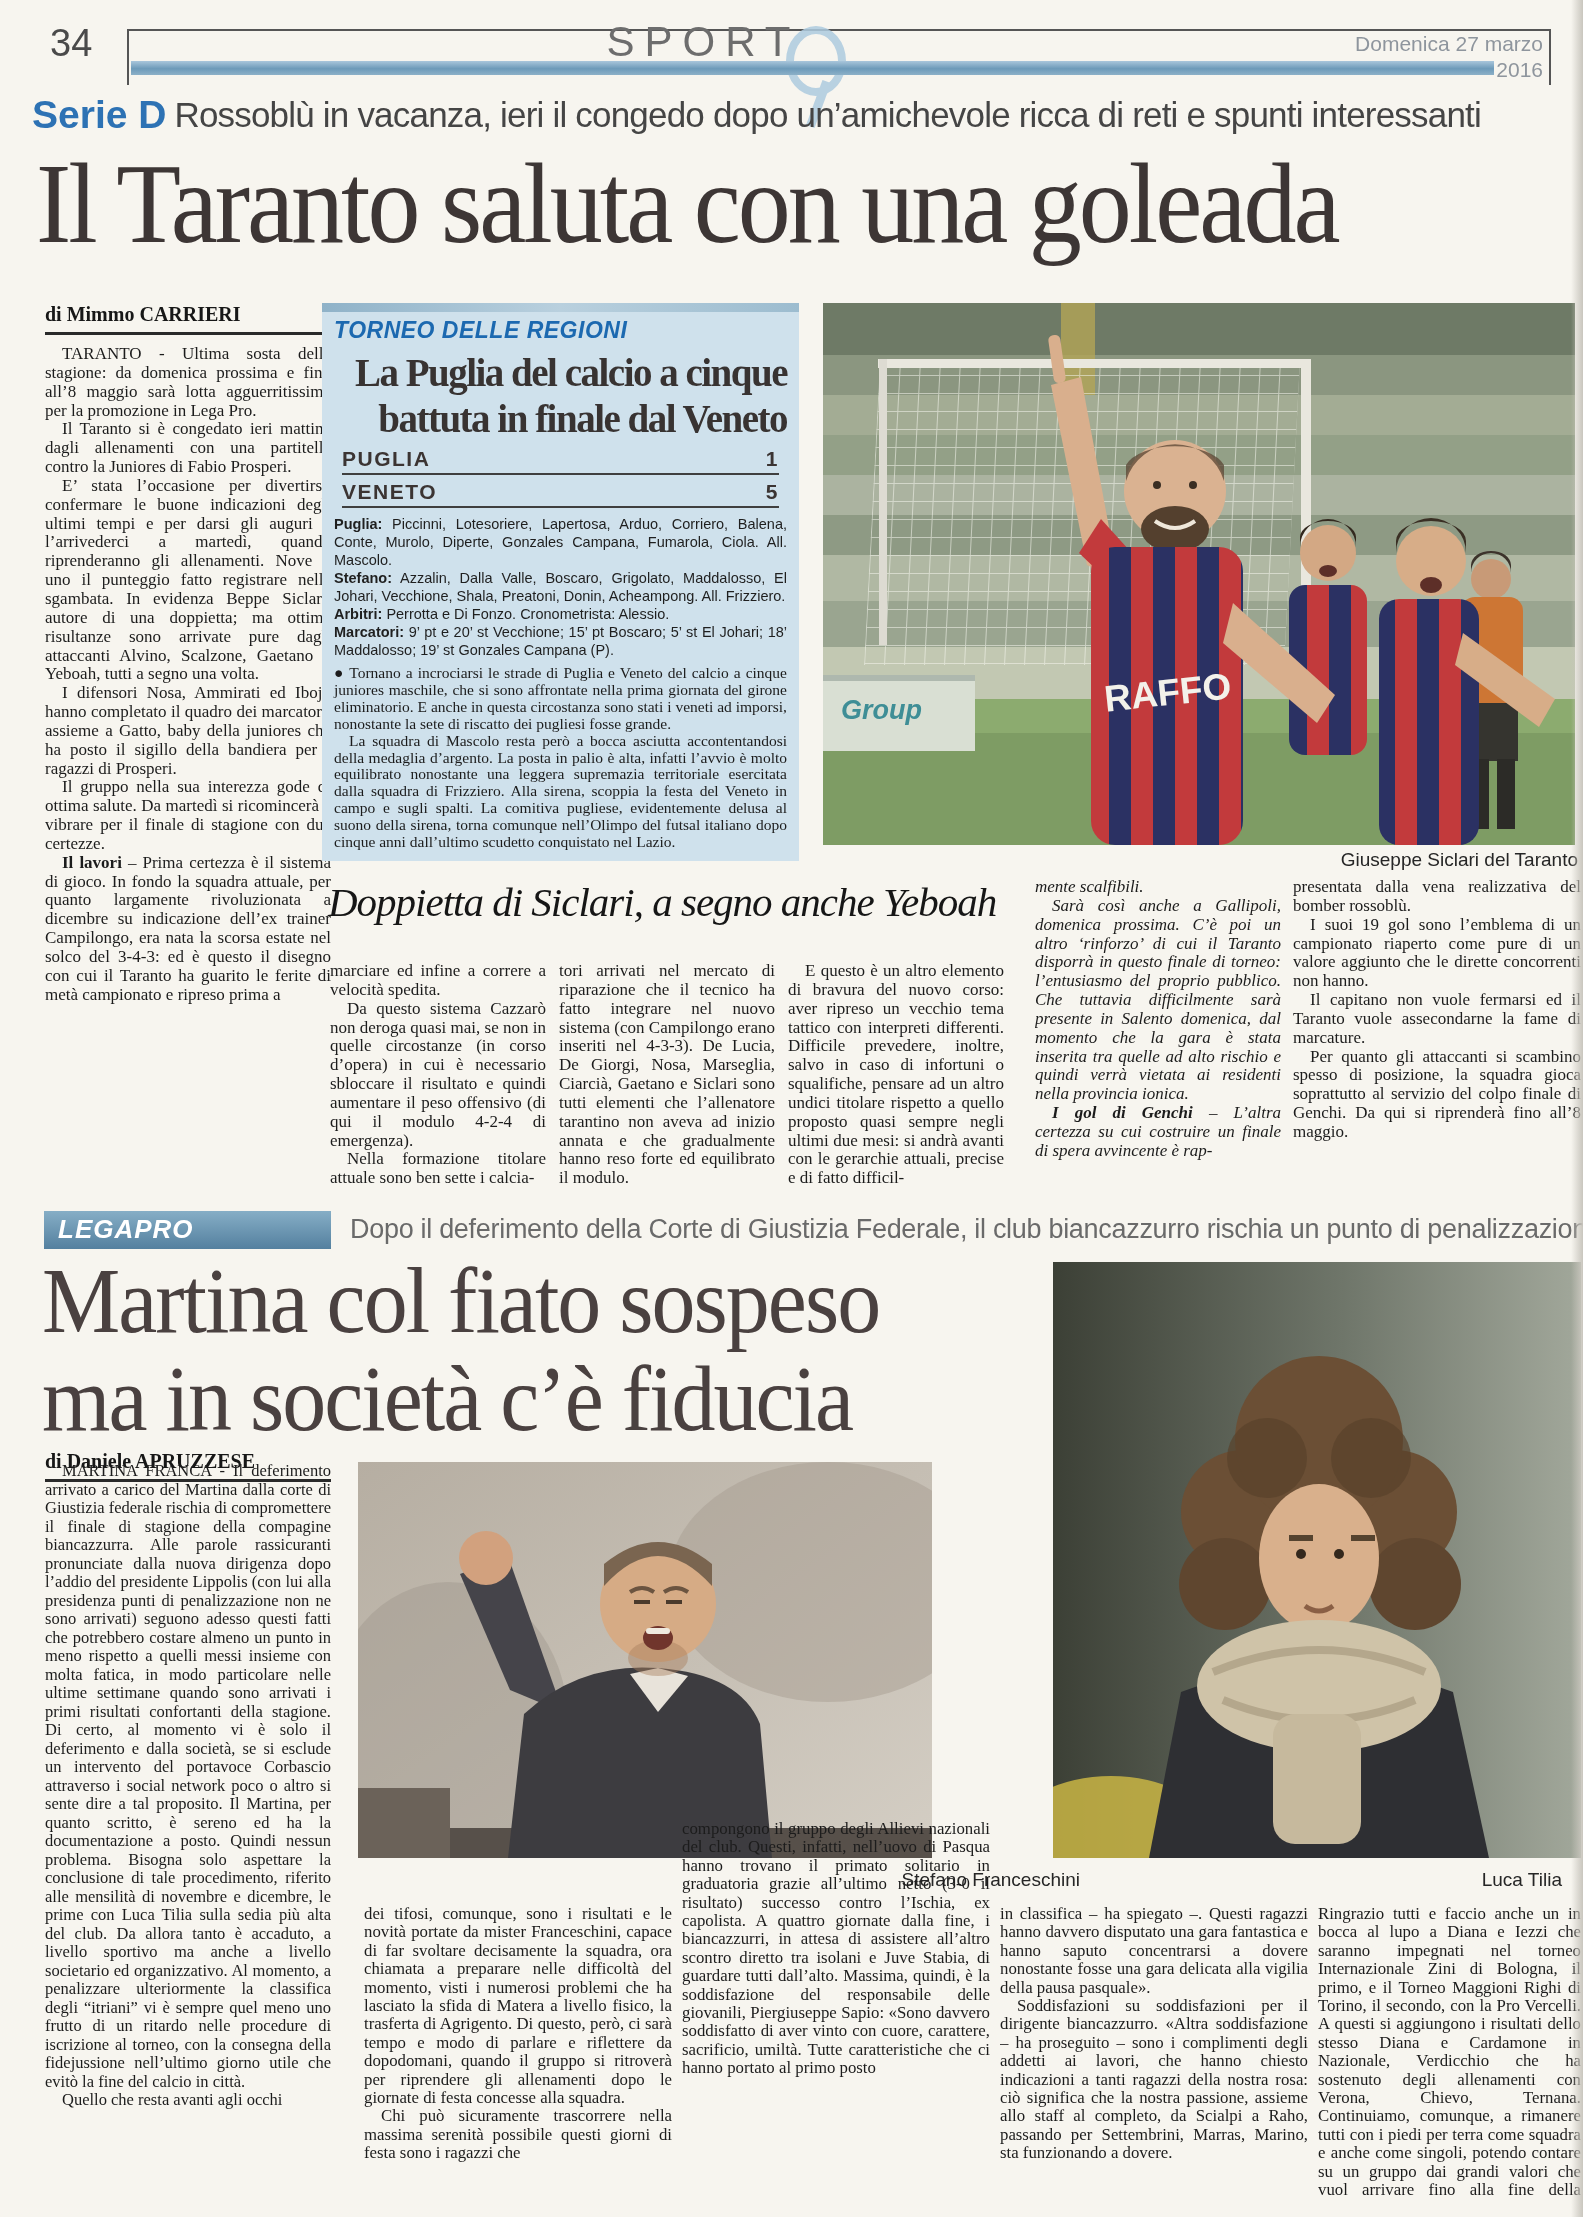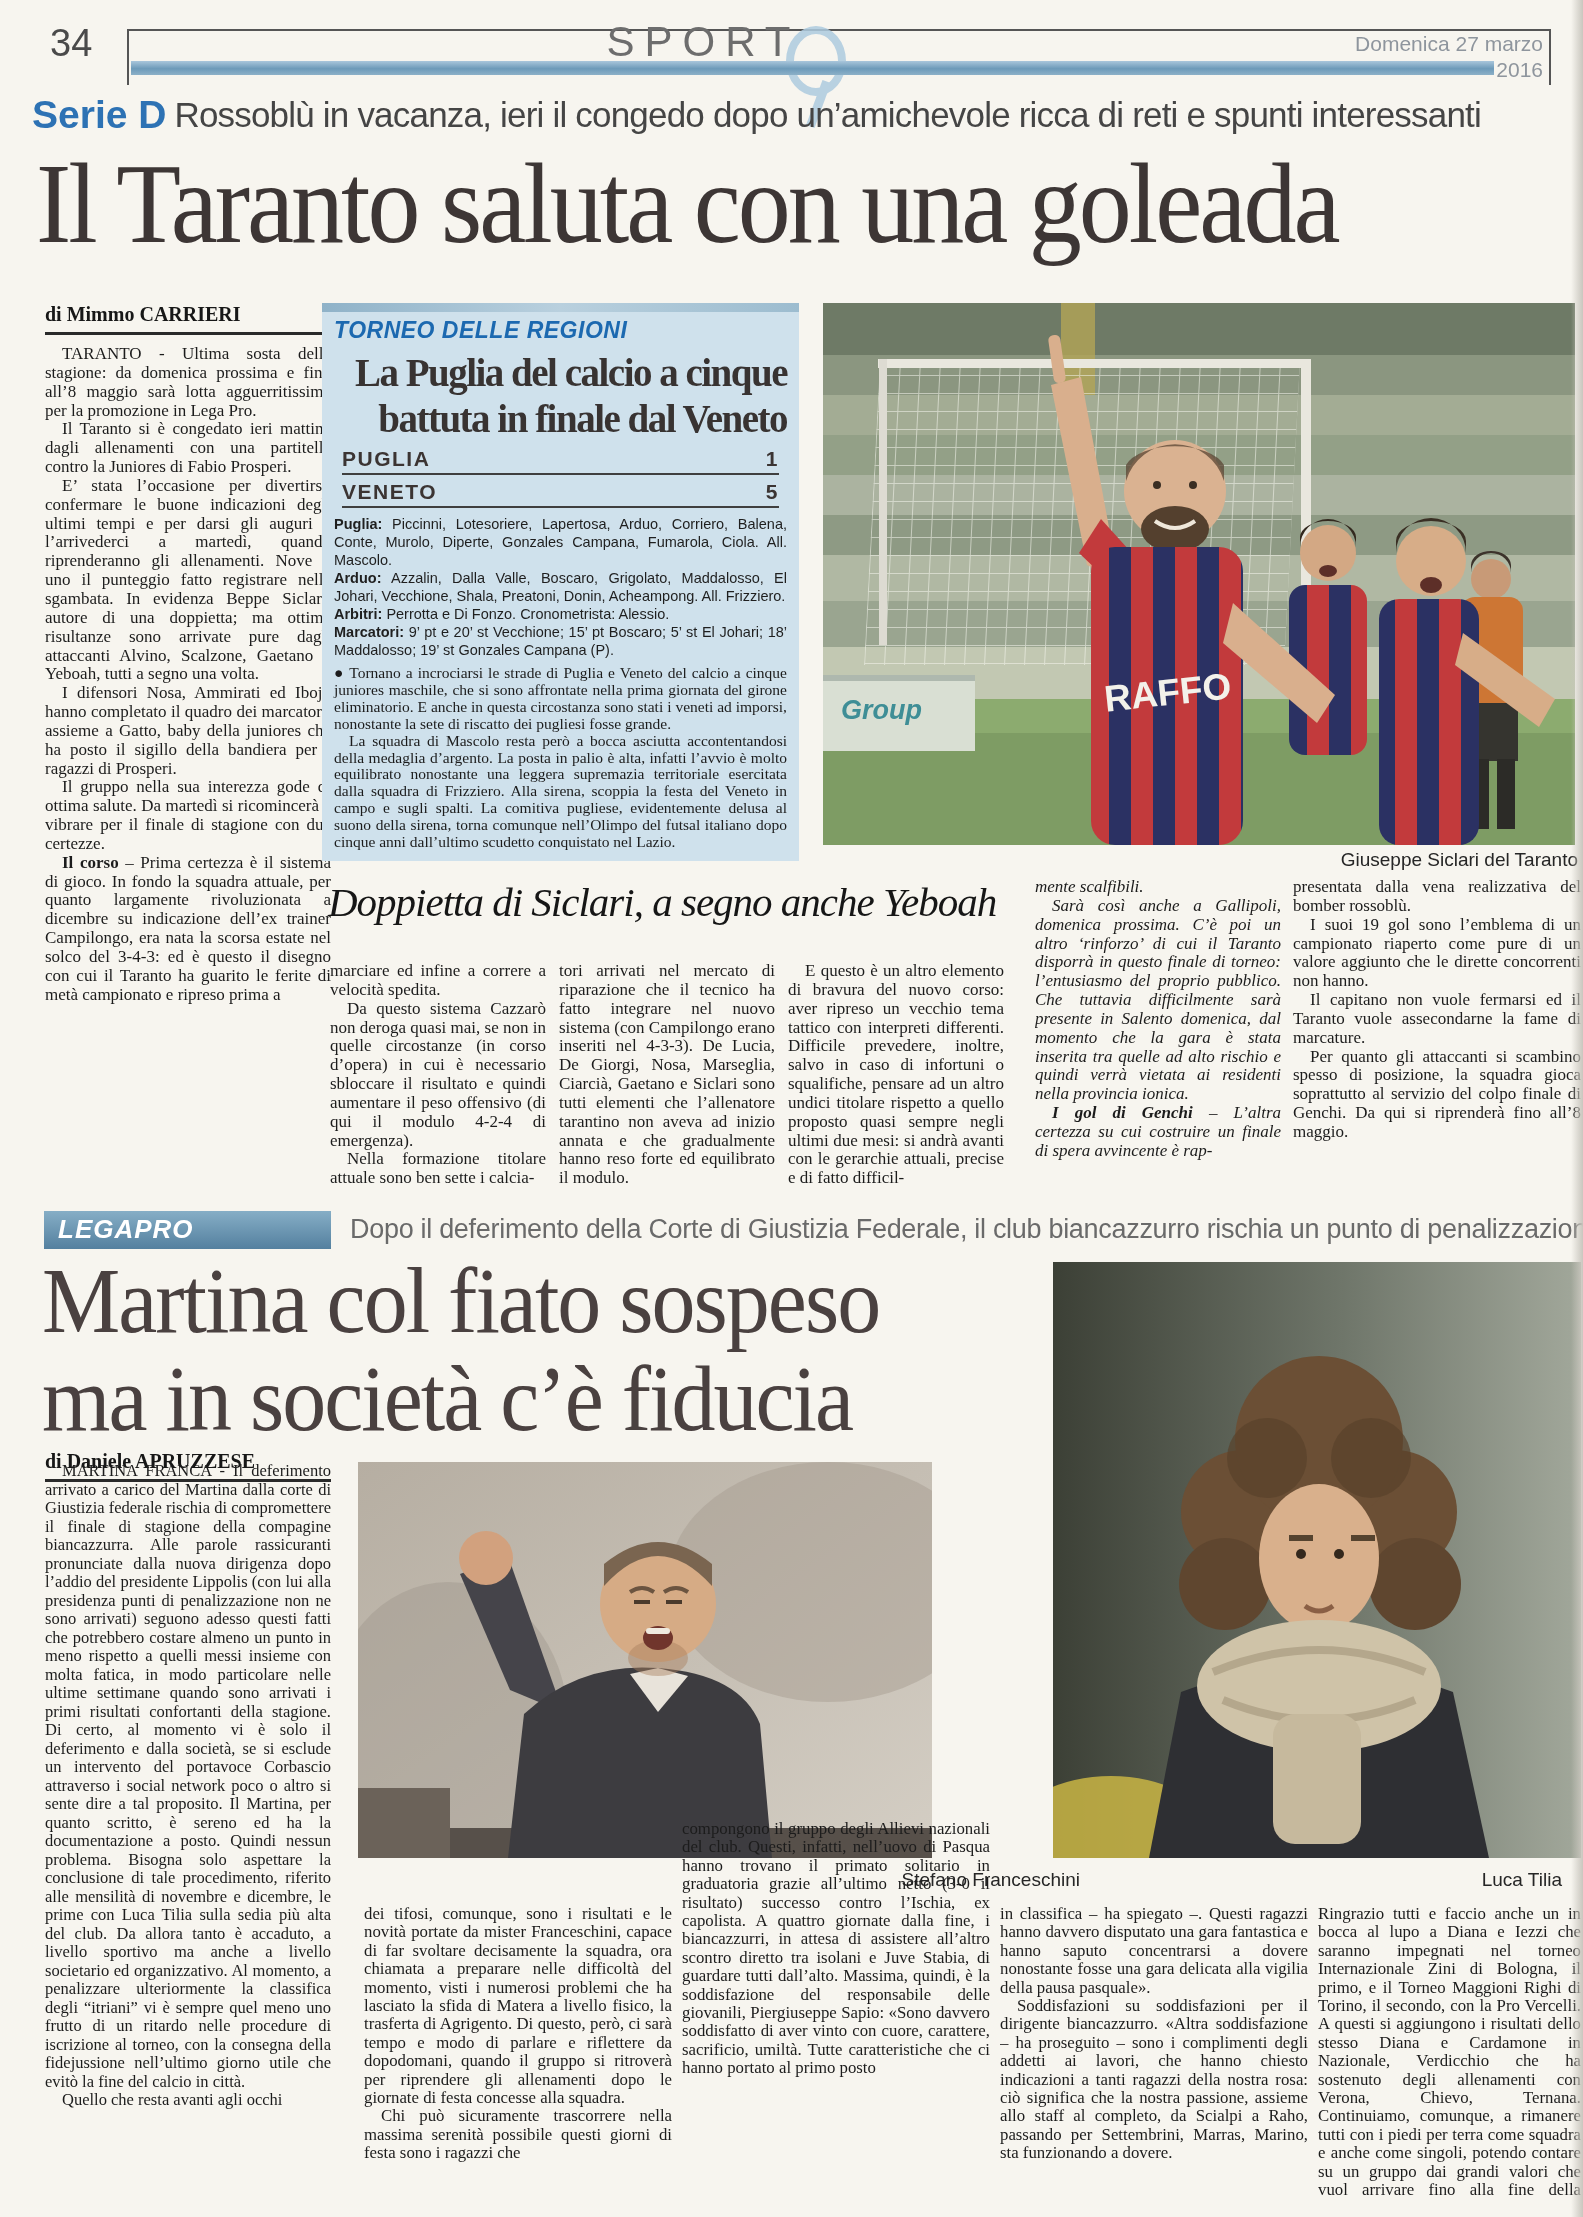--- a/index.html
+++ b/index.html
@@ -98,38 +98,38 @@
 
   <h1 class="headline1">Il Taranto saluta con una goleada</h1>
 
   <div class="byline" style="left:45px;top:303px;width:286px;">di Mimmo CARRIERI</div>
   <div class="col" style="left:45px;top:345px;width:286px;height:852px;">
     <p>TARANTO - Ultima sosta della stagione: da domenica prossima e fino all’8 maggio sarà lotta agguerritissima per la promozione in Lega Pro.</p>
     <p>Il Taranto si è congedato ieri mattina dagli allenamenti con una partitella contro la Juniores di Fabio Prosperi.</p>
     <p>E’ stata l’occasione per divertirsi, confermare le buone indicazioni degli ultimi tempi e per darsi gli auguri e l’arrivederci a martedì, quando riprenderanno gli allenamenti. Nove a uno il punteggio fatto registrare nella sgambata. In evidenza Beppe Siclari, autore di una doppietta; ma ottime risultanze sono arrivate pure dagli attaccanti Alvino, Scalzone, Gaetano e Yeboah, tutti a segno una volta.</p>
     <p>I difensori Nosa, Ammirati ed Ibojo hanno completato il quadro dei marcatori, assieme a Gatto, baby della juniores che ha posto il sigillo della bandiera per i ragazzi di Prosperi.</p>
     <p>Il gruppo nella sua interezza gode di ottima salute. Da martedì si ricomincerà a vibrare per il finale di stagione con due certezze.</p>
-    <p><b>Il corso</b><span> – Prima certezza è il sistema di gioco. In fondo la squadra attuale, per quanto largamente rivoluzionata a dicembre su indicazione dell’ex trainer Campilongo, era nata la scorsa estate nel solco del 3-4-3: ed è questo il disegno con cui il Taranto ha guarito le ferite di metà campionato e ripreso prima a</span></p>
+    <p><b>Il lavori</b><span> – Prima certezza è il sistema di gioco. In fondo la squadra attuale, per quanto largamente rivoluzionata a dicembre su indicazione dell’ex trainer Campilongo, era nata la scorsa estate nel solco del 3-4-3: ed è questo il disegno con cui il Taranto ha guarito le ferite di metà campionato e ripreso prima a</span></p>
   </div>
 
   <div class="box">
     <div class="box-strip"></div>
     <div class="box-label">TORNEO DELLE REGIONI</div>
     <h2 class="box-headline">La Puglia del calcio a cinque battuta in finale dal Veneto</h2>
     <div class="score-row">
       <span>PUGLIA</span>
       <span>1</span>
     </div>
     <div class="score-row">
       <span>VENETO</span>
       <span>5</span>
     </div>
     <div class="teamlines">
       <p><b>Puglia:</b> <span>Piccinni, Lotesoriere, Lapertosa, Arduo, Corriero, Balena, Conte, Murolo, Diperte, Gonzales Campana, Fumarola, Ciola. All. Mascolo.</span></p>
-      <p><b>Arduo:</b> <span>Azzalin, Dalla Valle, Boscaro, Grigolato, Maddalosso, El Johari, Vecchione, Shala, Preatoni, Donin, Acheampong. All. Frizziero.</span></p>
+      <p><b>Stefano:</b> <span>Azzalin, Dalla Valle, Boscaro, Grigolato, Maddalosso, El Johari, Vecchione, Shala, Preatoni, Donin, Acheampong. All. Frizziero.</span></p>
       <p><b>Arbitri:</b> <span>Perrotta e Di Fonzo. Cronometrista: Alessio.</span></p>
       <p><b>Marcatori:</b> <span>9’ pt e 20’ st Vecchione; 15’ pt Boscaro; 5’ st El Johari; 18’ Maddalosso; 19’ st Gonzales Campana (P).</span></p>
     </div>
     <div class="box-body">
       <p class="noind">● Tornano a incrociarsi le strade di Puglia e Veneto del calcio a cinque juniores maschile, che si sono affrontate nella prima giornata del girone eliminatorio. E anche in questa circostanza sono stati i veneti ad imporsi, nonostante la sete di riscatto dei pugliesi fosse grande.</p>
       <p>La squadra di Mascolo resta però a bocca asciutta accontentandosi della medaglia d’argento. La posta in palio è alta, infatti l’avvio è molto equilibrato nonostante una leggera supremazia territoriale esercitata dalla squadra di Frizziero. Alla sirena, scoppia la festa del Veneto in campo e sugli spalti. La comitiva pugliese, evidentemente delusa al suono della sirena, torna comunque nell’Olimpo del futsal italiano dopo cinque anni dall’ultimo scudetto conquistato nel Lazio.</p>
     </div>
   </div>
 
   <div class="photo" style="left:823px;top:303px;width:752px;height:542px;">

